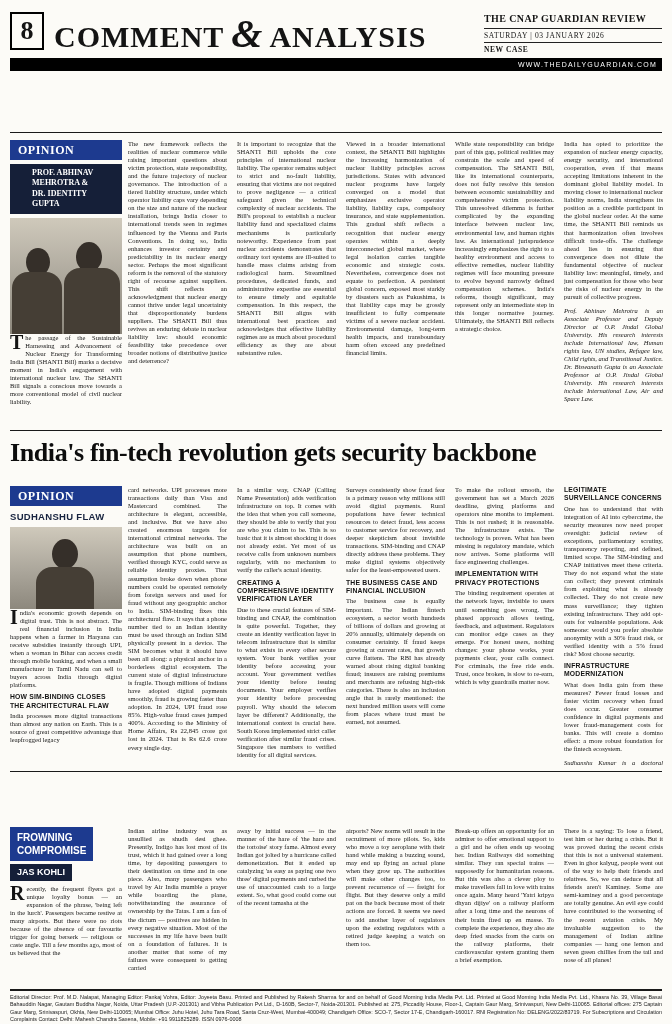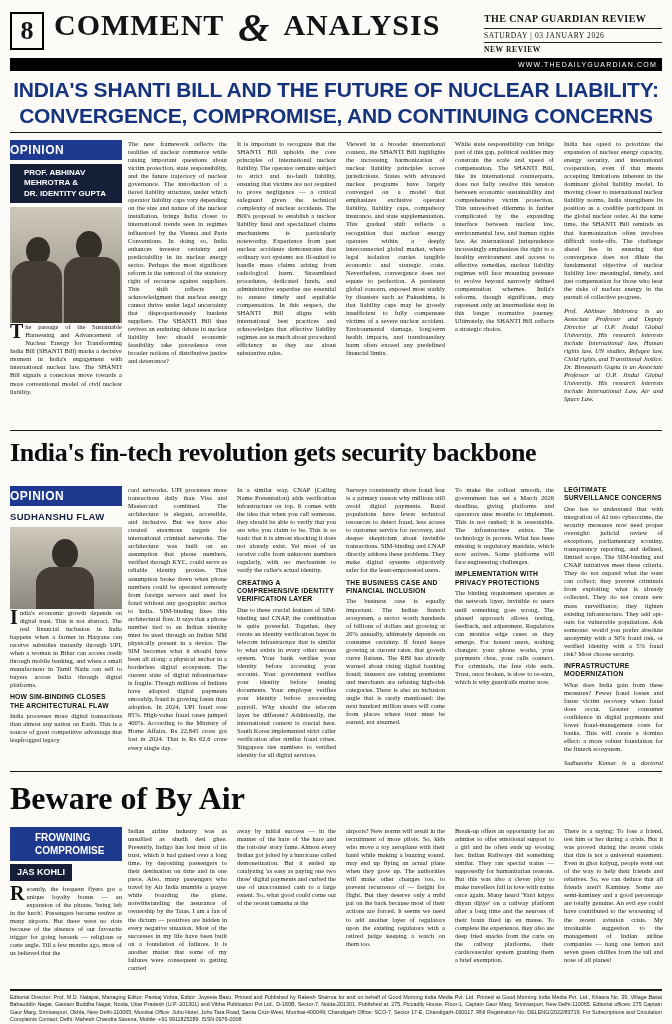--- a/index.html
+++ b/index.html
@@ -1,77 +1,73 @@
 <!DOCTYPE html>
 <html lang="en"><head>
 <meta charset="utf-8">
 <style>
   html,body{margin:0;padding:0;background:#8a8a8a;}
   .page{position:relative;width:672px;height:1024px;margin:0 auto;background:#fcfbf7;font-family:"Liberation Serif",serif;color:#141414;overflow:hidden;}
   .abs{position:absolute;}
   
   .pagenum{left:10px;top:12px;width:34px;height:38px;border:2px solid #000;box-sizing:border-box;text-align:center;font-size:26px;font-weight:bold;line-height:34px;}
-  .secttitle{left:54px;top:8px;height:46px;display:flex;align-items:flex-start;gap:14px;}
+  .secttitle{left:54px;top:8px;height:46px;display:flex;align-items:flex-end;gap:7px;}
   .sectword{font-size:30px;font-weight:bold;letter-spacing:1px;}
   .amp{font-size:40px;font-style:italic;font-weight:bold;line-height:40px;}
   .mastright{right:10px;top:13px;width:178px;}
   .mastpub{font-size:10px;font-weight:bold;letter-spacing:.4px;padding-bottom:2px;}
   .mastline{font-size:7.5px;letter-spacing:.6px;border-top:1px solid #222;padding-top:2px;margin-top:2px;}
   .mastcity{font-weight:bold;}
   .webbar{left:10px;top:58px;width:652px;height:13px;background:#000;box-sizing:border-box;}
   .weburl{float:right;color:#fff;font-family:"Liberation Sans",sans-serif;font-size:7px;letter-spacing:1.2px;line-height:13px;padding-right:5px;}
   .rule{left:10px;width:652px;height:1px;background:#1a1a1a;}
   .rule2{left:10px;width:652px;height:2px;background:#1a1a1a;}
   
   .headline-blue{left:10px;top:77px;width:652px;text-align:center;color:#16337e;font-family:"Liberation Sans",sans-serif;font-weight:bold;font-size:21px;line-height:26px;letter-spacing:-.2px;}
   .headline-serif{font-weight:bold;color:#0d0d0d;font-family:"Liberation Serif",serif;}
   
   .col{position:absolute;font-size:6.5px;line-height:1.24;text-align:justify;overflow:hidden;hyphens:auto;}
   .leftw{width:112px;}
   .bodycol{width:99px;}
   .col p{margin:0;}
-  .kicker{background:#1d3a8f;color:#fff;font-family:Liberation Sans, sans-serif;font-weight:bold;font-size:12px;line-height:20px;padding-left:0;letter-spacing:.5px;}
-  .bylinebox{background:#151f38;color:#fff;font-family:Liberation Sans, sans-serif;font-weight:bold;font-size:8px;line-height:1.3;padding:4px 14px;margin-top:4px;text-align:left;}
+  .kicker{background:#1d3a8f;color:#fff;font-family:Liberation Serif, serif;font-weight:bold;font-size:12px;line-height:20px;padding-left:8px;letter-spacing:.5px;}
+  .bylinebox{background:#151f38;color:#fff;font-family:Liberation Serif, serif;font-weight:bold;font-size:8px;line-height:1.3;padding:4px 22px;margin-top:4px;text-align:left;}
   .photo{position:relative;overflow:hidden;margin-top:4px;background:linear-gradient(180deg,#cfc9bb 0%,#aaa59a 55%,#8d887d 100%);}
   .ph-head{position:absolute;background:#352f29;border-radius:50%;}
   .ph-body{position:absolute;background:#453e35;border-radius:16px 16px 0 0;}
   .dropcap{float:left;font-weight:bold;font-size:20px;line-height:17px;padding-right:2px;font-family:"Liberation Serif",serif;}
   .lede{margin-top:5px;}
   .subhead{font-family:"Liberation Sans",sans-serif;font-weight:bold;font-size:6.8px;line-height:1.25;letter-spacing:.2px;margin:4px 0 2px;text-align:left;}
   .bio{font-style:italic;margin-top:6px;}
   .name-navy{color:#17233f;font-family:"Liberation Sans",sans-serif;font-weight:bold;font-size:9.5px;letter-spacing:.3px;margin-top:5px;text-align:left;}
-  .kicker2{display:block;width:fit-content;background:#1d3a8f;color:#fff;font-family:"Liberation Sans",sans-serif;font-weight:bold;font-size:10px;line-height:1.3;padding:4px 25px;text-align:left;}
+  .kicker2{display:block;width:fit-content;background:#1d3a8f;color:#fff;font-family:"Liberation Sans",sans-serif;font-weight:bold;font-size:10px;line-height:1.3;padding:4px 7px;text-align:left;}
   .bylinebox2{display:block;width:fit-content;background:#151f38;color:#fff;font-family:"Liberation Sans",sans-serif;font-weight:bold;font-size:9px;line-height:1.2;padding:3px 7px;margin-top:3px;text-align:left;}
   .footer{left:10px;top:994px;width:652px;font-family:"Liberation Sans",sans-serif;font-size:5.4px;line-height:1.35;color:#222;text-align:justify;}
   .pre{white-space:pre-line;}
 </style>
 </head>
 <body>
 
 <div class="page">
 
   <div class="abs pagenum">8</div>
   <div class="abs secttitle">
     <span class="sectword">COMMENT</span>
     <span class="amp">&amp;</span>
     <span class="sectword">ANALYSIS</span>
   </div>
   <div class="abs mastright">
     <div class="mastpub">THE CNAP GUARDIAN REVIEW</div>
     <div class="mastline">SATURDAY | 03 JANUARY 2026</div>
-    <div class="mastline mastcity">NEW REVIEW</div>
+    <div class="mastline mastcity">NEW CASE</div>
   </div>
   <div class="abs webbar">
     <span class="weburl">WWW.THEDAILYGUARDIAN.COM</span>
   </div>
 
-  <div class="abs headline-blue">
-    <div>INDIA'S SHANTI BILL AND THE FUTURE OF NUCLEAR LIABILITY:</div>
-    <div>CONVERGENCE, COMPROMISE, AND CONTINUING CONCERNS</div>
-  </div>
   <div class="abs rule" style="top:132px"></div>
 
   <div class="col leftw" style="left:10px;top:140px;height:284px">
     <div class="kicker">OPINION</div>
     <div class="bylinebox">
       <div>PROF. ABHINAV MEHROTRA &amp;</div>
       <div>DR. IDENTITY GUPTA</div>
     </div>
     <div class="photo" style="height:116px">
       <div class="ph-head" style="left:16px;top:30px;width:24px;height:28px"></div>
@@ -125,21 +121,20 @@
   <div class="col bodycol" style="left:564px;top:486px;height:280px">
     <div class="subhead" style="margin-top:0">LEGITIMATE SURVEILLANCE CONCERNS</div>
     <p>One has to understand that with integration of AI into cybercrime, the security measures now need proper oversight: judicial review of exceptions, parliamentary scrutiny, transparency reporting, and defined, limited scope. The SIM-binding and CNAP initiatives meet these criteria. They do not expand what the state can collect; they prevent criminals from exploiting what is already collected. They do not create new mass surveillance; they tighten existing infrastructure. They add opt-outs for vulnerable populations. Ask someone: would you prefer absolute anonymity with a 30% fraud risk, or verified identity with a 5% fraud risk? Most choose security.</p>
     <div class="subhead">INFRASTRUCTURE MODERNIZATION</div>
     <p>What does India gain from these measures? Fewer fraud losses and faster victim recovery when fraud does occur. Greater consumer confidence in digital payments and lower fraud-management costs for banks. This will create a domino effect: a more robust foundation for the fintech ecosystem.</p>
     <div class="bio">Sudhanshu Kumar is a doctoral researcher pursuing his PhD on AI and Cybersecurity at the School of International Studies, JNU. Views are personal.</div>
   </div>
 
   <div class="abs rule" style="top:771px"></div>
 
-  <div class="abs headline-serif" style="left:10px;top:779px;width:652px;font-size:32px;line-height:38px">Beware of By Air</div>
 
   <div class="col leftw" style="left:10px;top:827px;height:157px">
     <div class="kicker2">
       <div>FROWNING</div>
       <div>COMPROMISE</div>
     </div>
     <div class="bylinebox2">JAS KOHLI</div>
     <p style="margin-top:4px"><span class="dropcap">R</span><span>ecently, the frequent flyers got a unique loyalty bonus — an expansion of the phrase, 'being left in the lurch'. Passengers became restive at many airports. But there were no riots because of the absence of our favourite trigger for going berserk — religious or caste angle. Till a few months ago, most of us believed that the</span></p>
   </div>
   <div class="col bodycol" style="left:128px;top:827px;height:157px">Indian airline industry was as unsullied as shudh desi ghee. Presently, Indigo has lost most of its trust, which it had gained over a long time, by depositing passengers to their destination on time and in one piece. Also, many passengers who travel by Air India mumble a prayer while boarding the plane, notwithstanding the assurance of ownership by the Tatas. I am a fan of the dictum — positives are hidden in every negative situation. Most of the successes in my life have been built on a foundation of failures. It is another matter that some of my failures were consequent to getting carried</div>

